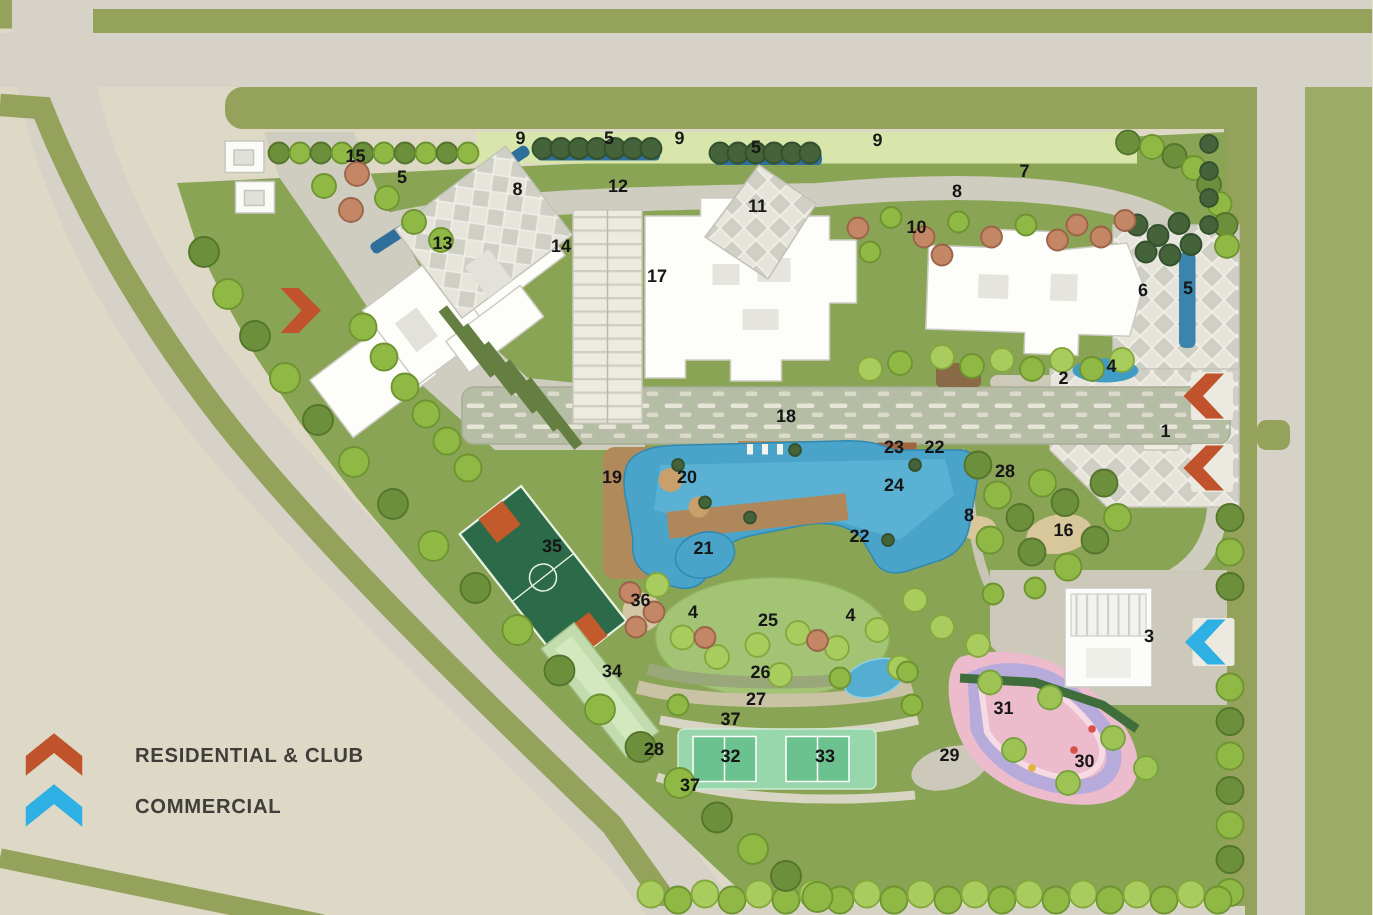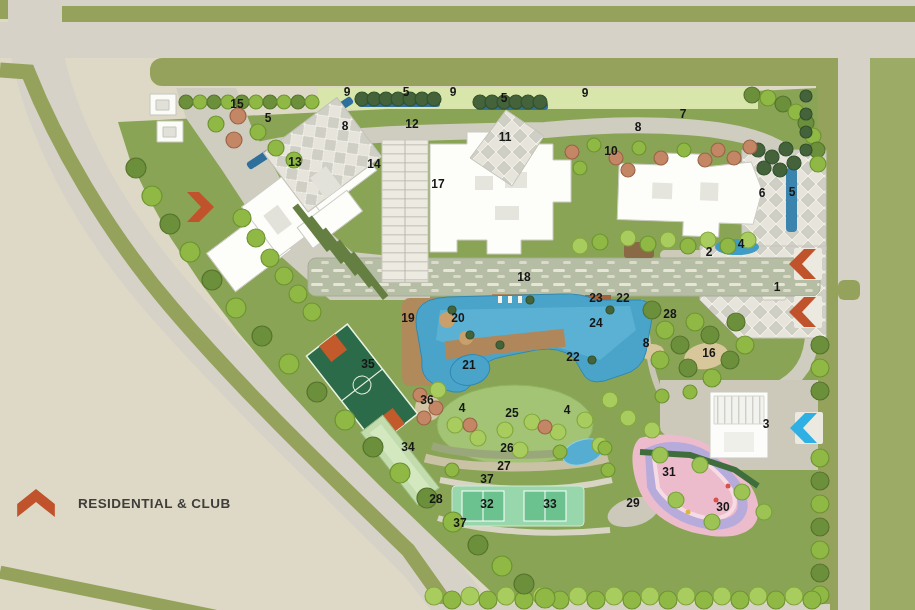--- a/index.html
+++ b/index.html
@@ -3,21 +3,21 @@
 <meta charset="utf-8">
 <style>
   html,body{margin:0;padding:0;background:#ffffff;}
   .stage{width:915px;height:610px;position:relative;overflow:hidden;
          background:#ded9c6;font-family:"Liberation Sans",sans-serif;}
   .stage svg.plan{position:absolute;left:0;top:0;}
   .marker{font-family:"Liberation Sans",sans-serif;font-weight:bold;
           font-size:12px;fill:#161616;}
   .legend{position:absolute;left:14px;top:488px;display:flex;
           flex-direction:column;gap:4px;}
-  .legend-row{display:flex;align-items:center;gap:20px;height:30px;}
+  .legend-row{display:flex;align-items:center;gap:32px;height:30px;}
   .legend-row svg{display:block;}
   .legend-label{font-size:13.5px;font-weight:bold;letter-spacing:.45px;
                 color:#3f3e3a;}
 </style>
 </head>
 <body>
 
 <div class="stage">
 <svg class="plan" width="915" height="610" viewBox="0 0 915 610">
   <defs>
@@ -467,14 +467,20 @@
       </g>
 </svg>
 
 <div class="legend">
   <div class="legend-row">
     <svg width="44" height="32" viewBox="0 0 44 34">
       <path d="M 2,32 L 22,16 L 42,32 L 42,18 L 22,2 L 2,18 Z" fill="#c0532b"></path>
     </svg>
     <span class="legend-label">RESIDENTIAL &amp; CLUB</span>
   </div>
+  <div class="legend-row">
+    <svg width="44" height="32" viewBox="0 0 44 34">
+      <path d="M 2,32 L 22,16 L 42,32 L 42,18 L 22,2 L 2,18 Z" fill="#2eb0e4"></path>
+    </svg>
+    <span class="legend-label">COMMERCIAL</span>
+  </div>
 </div>
 </div>
 
 </body></html>

